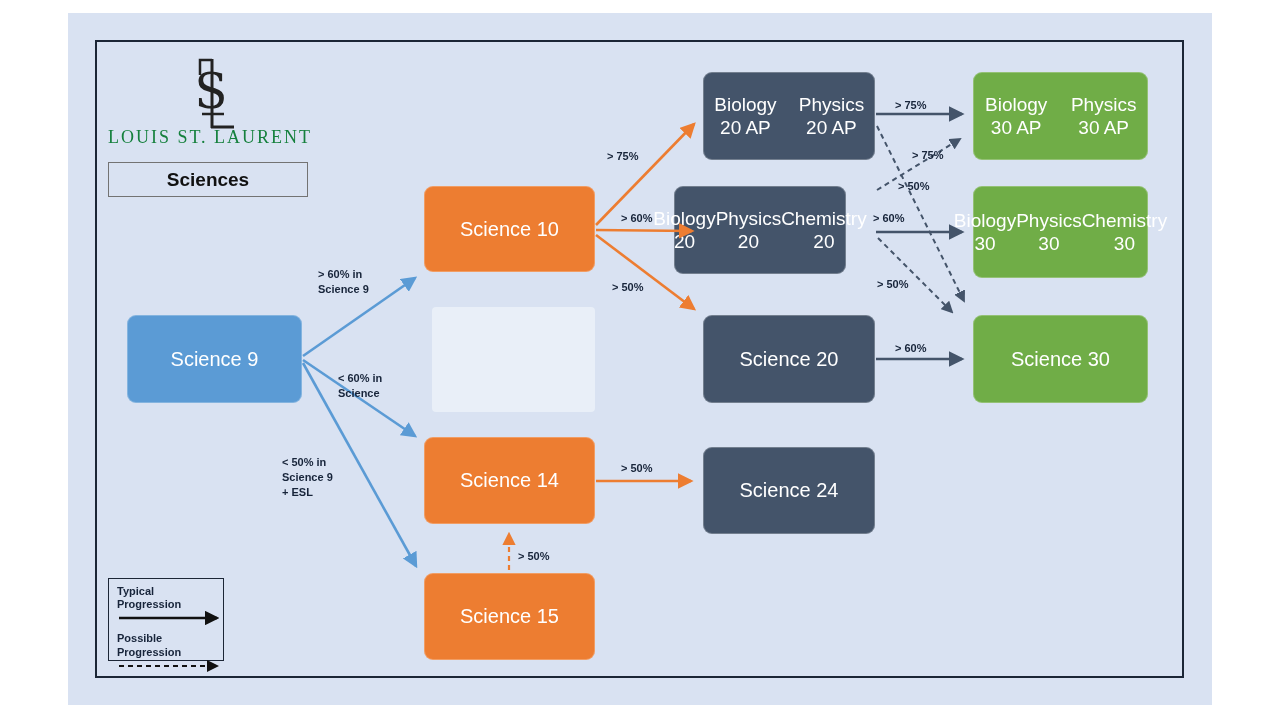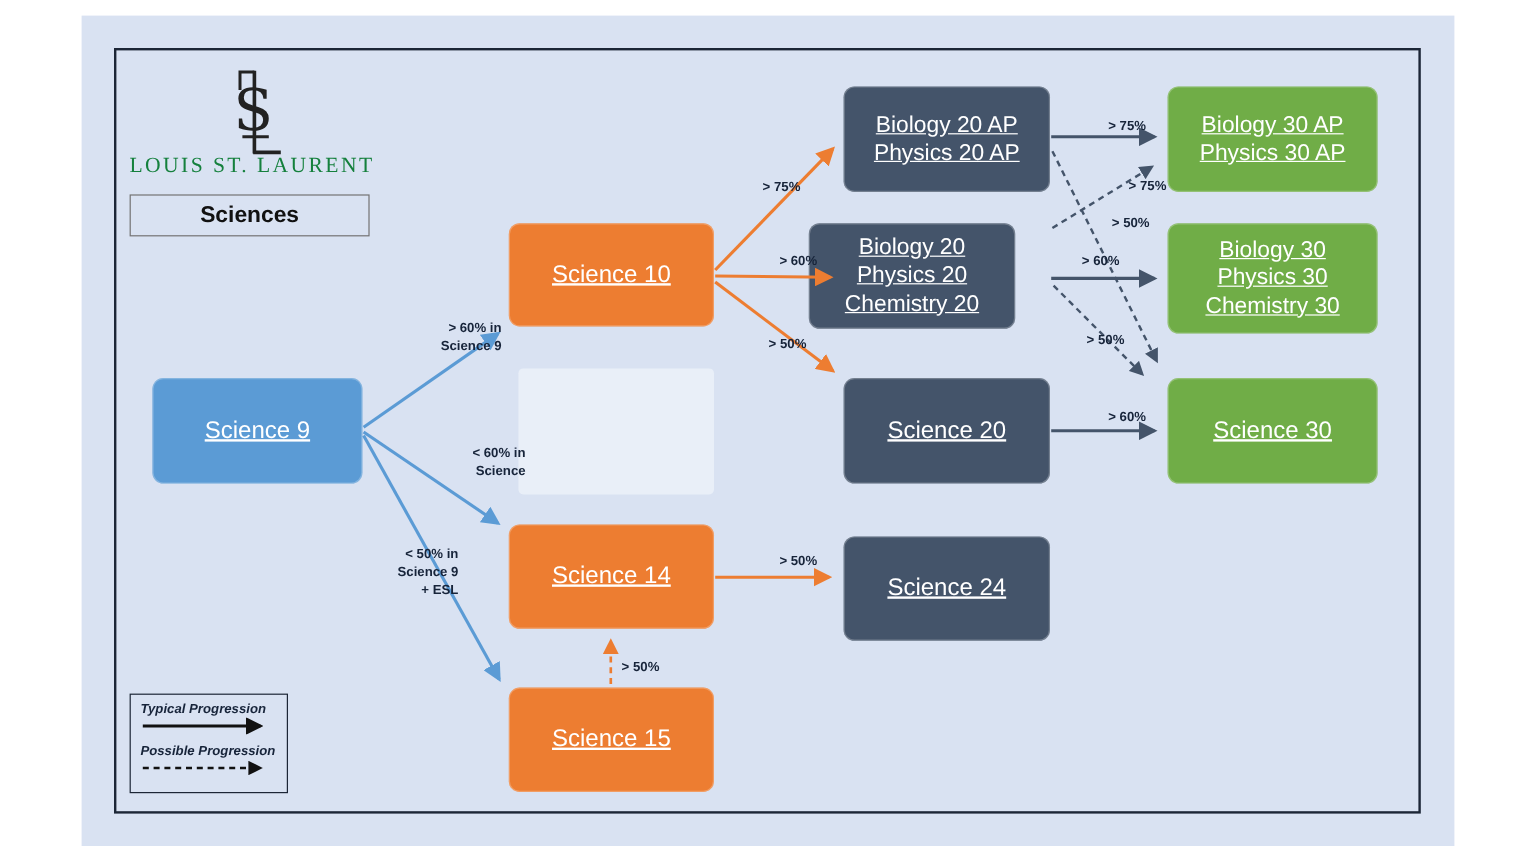--- a/index.html
+++ b/index.html
@@ -2,38 +2,38 @@
 <html><head>
 <meta charset="utf-8">
 <style>
   * { margin:0; padding:0; box-sizing:border-box; }
   html,body { width:1280px; height:720px; background:#ffffff; font-family:"Liberation Sans", sans-serif; overflow:hidden; }
   .stage { position:relative; width:1280px; height:720px; background:#ffffff; }
   .panel { position:absolute; left:68px; top:13px; width:1144px; height:692px; background:#d9e2f2; }
   .frame { position:absolute; left:95px; top:40px; width:1089px; height:638px; border:2px solid #1c2636; }
   .faint-rect { position:absolute; left:432px; top:307px; width:163px; height:105px; background:rgba(246,249,253,0.55); border-radius:4px; }
 
-  .node { position:absolute; border-radius:9px; color:#ffffff; display:flex; flex-direction:column; align-items:center; justify-content:center; text-align:center; font-size:20px; line-height:1.25; box-shadow:0 0 0 1px rgba(255,255,255,0.25) inset;text-decoration:underline; }
+  .node { position:absolute; border-radius:9px; color:#ffffff; display:flex; flex-direction:row; align-items:center; justify-content:center; text-align:center; font-size:20px; line-height:1.25; box-shadow:0 0 0 1px rgba(255,255,255,0.25) inset; }
   .node.blue   { background:#5b9bd5; }
   .node.orange { background:#ed7d31; }
   .node.dark   { background:#44546a; }
   .node.green  { background:#70ad47; }
   .node.multi  { font-size:19px; line-height:1.22; }
 
-  .edge-label { position:absolute; font-size:11px; font-weight:bold; color:#17243a; text-align:right; line-height:1.35; }
+  .edge-label { position:absolute; font-size:11px; font-weight:bold; color:#17243a; text-align:left; line-height:1.35; }
   .edge-label.left { text-align:left; }
 
   svg.overlay { position:absolute; left:0; top:0; width:1280px; height:720px; pointer-events:none; }
 
   .logo-wrap { position:absolute; left:100px; top:55px; width:220px; }
   .monogram { position:absolute; left:78px; top:0px; }
   .school-name { position:absolute; left:2px; top:72px; width:216px; text-align:center; font-family:"Liberation Serif", serif; font-size:18px; letter-spacing:2px; color:#15803d; white-space:nowrap; }
   .dept-box { position:absolute; left:8px; top:107px; width:200px; height:35px; border:1px solid #737373; display:flex; align-items:center; justify-content:center; font-size:19px; font-weight:bold; color:#111; }
 
-  .legend { position:absolute; left:108px; top:578px; width:132px; height:83px; border:1px solid #1c2636; padding:6px 8px 4px 8px;font-style:italic; }
+  .legend { position:absolute; left:108px; top:578px; width:116px; height:83px; border:1px solid #1c2636; padding:6px 8px 4px 8px; }
   .legend-label { font-size:11px; font-weight:bold; color:#17243a; line-height:1.2; }
 </style>
 </head>
 <body>
 
 <div class="stage">
   <div class="panel"></div>
   <div class="frame"></div>
   <div class="faint-rect"></div>
 

